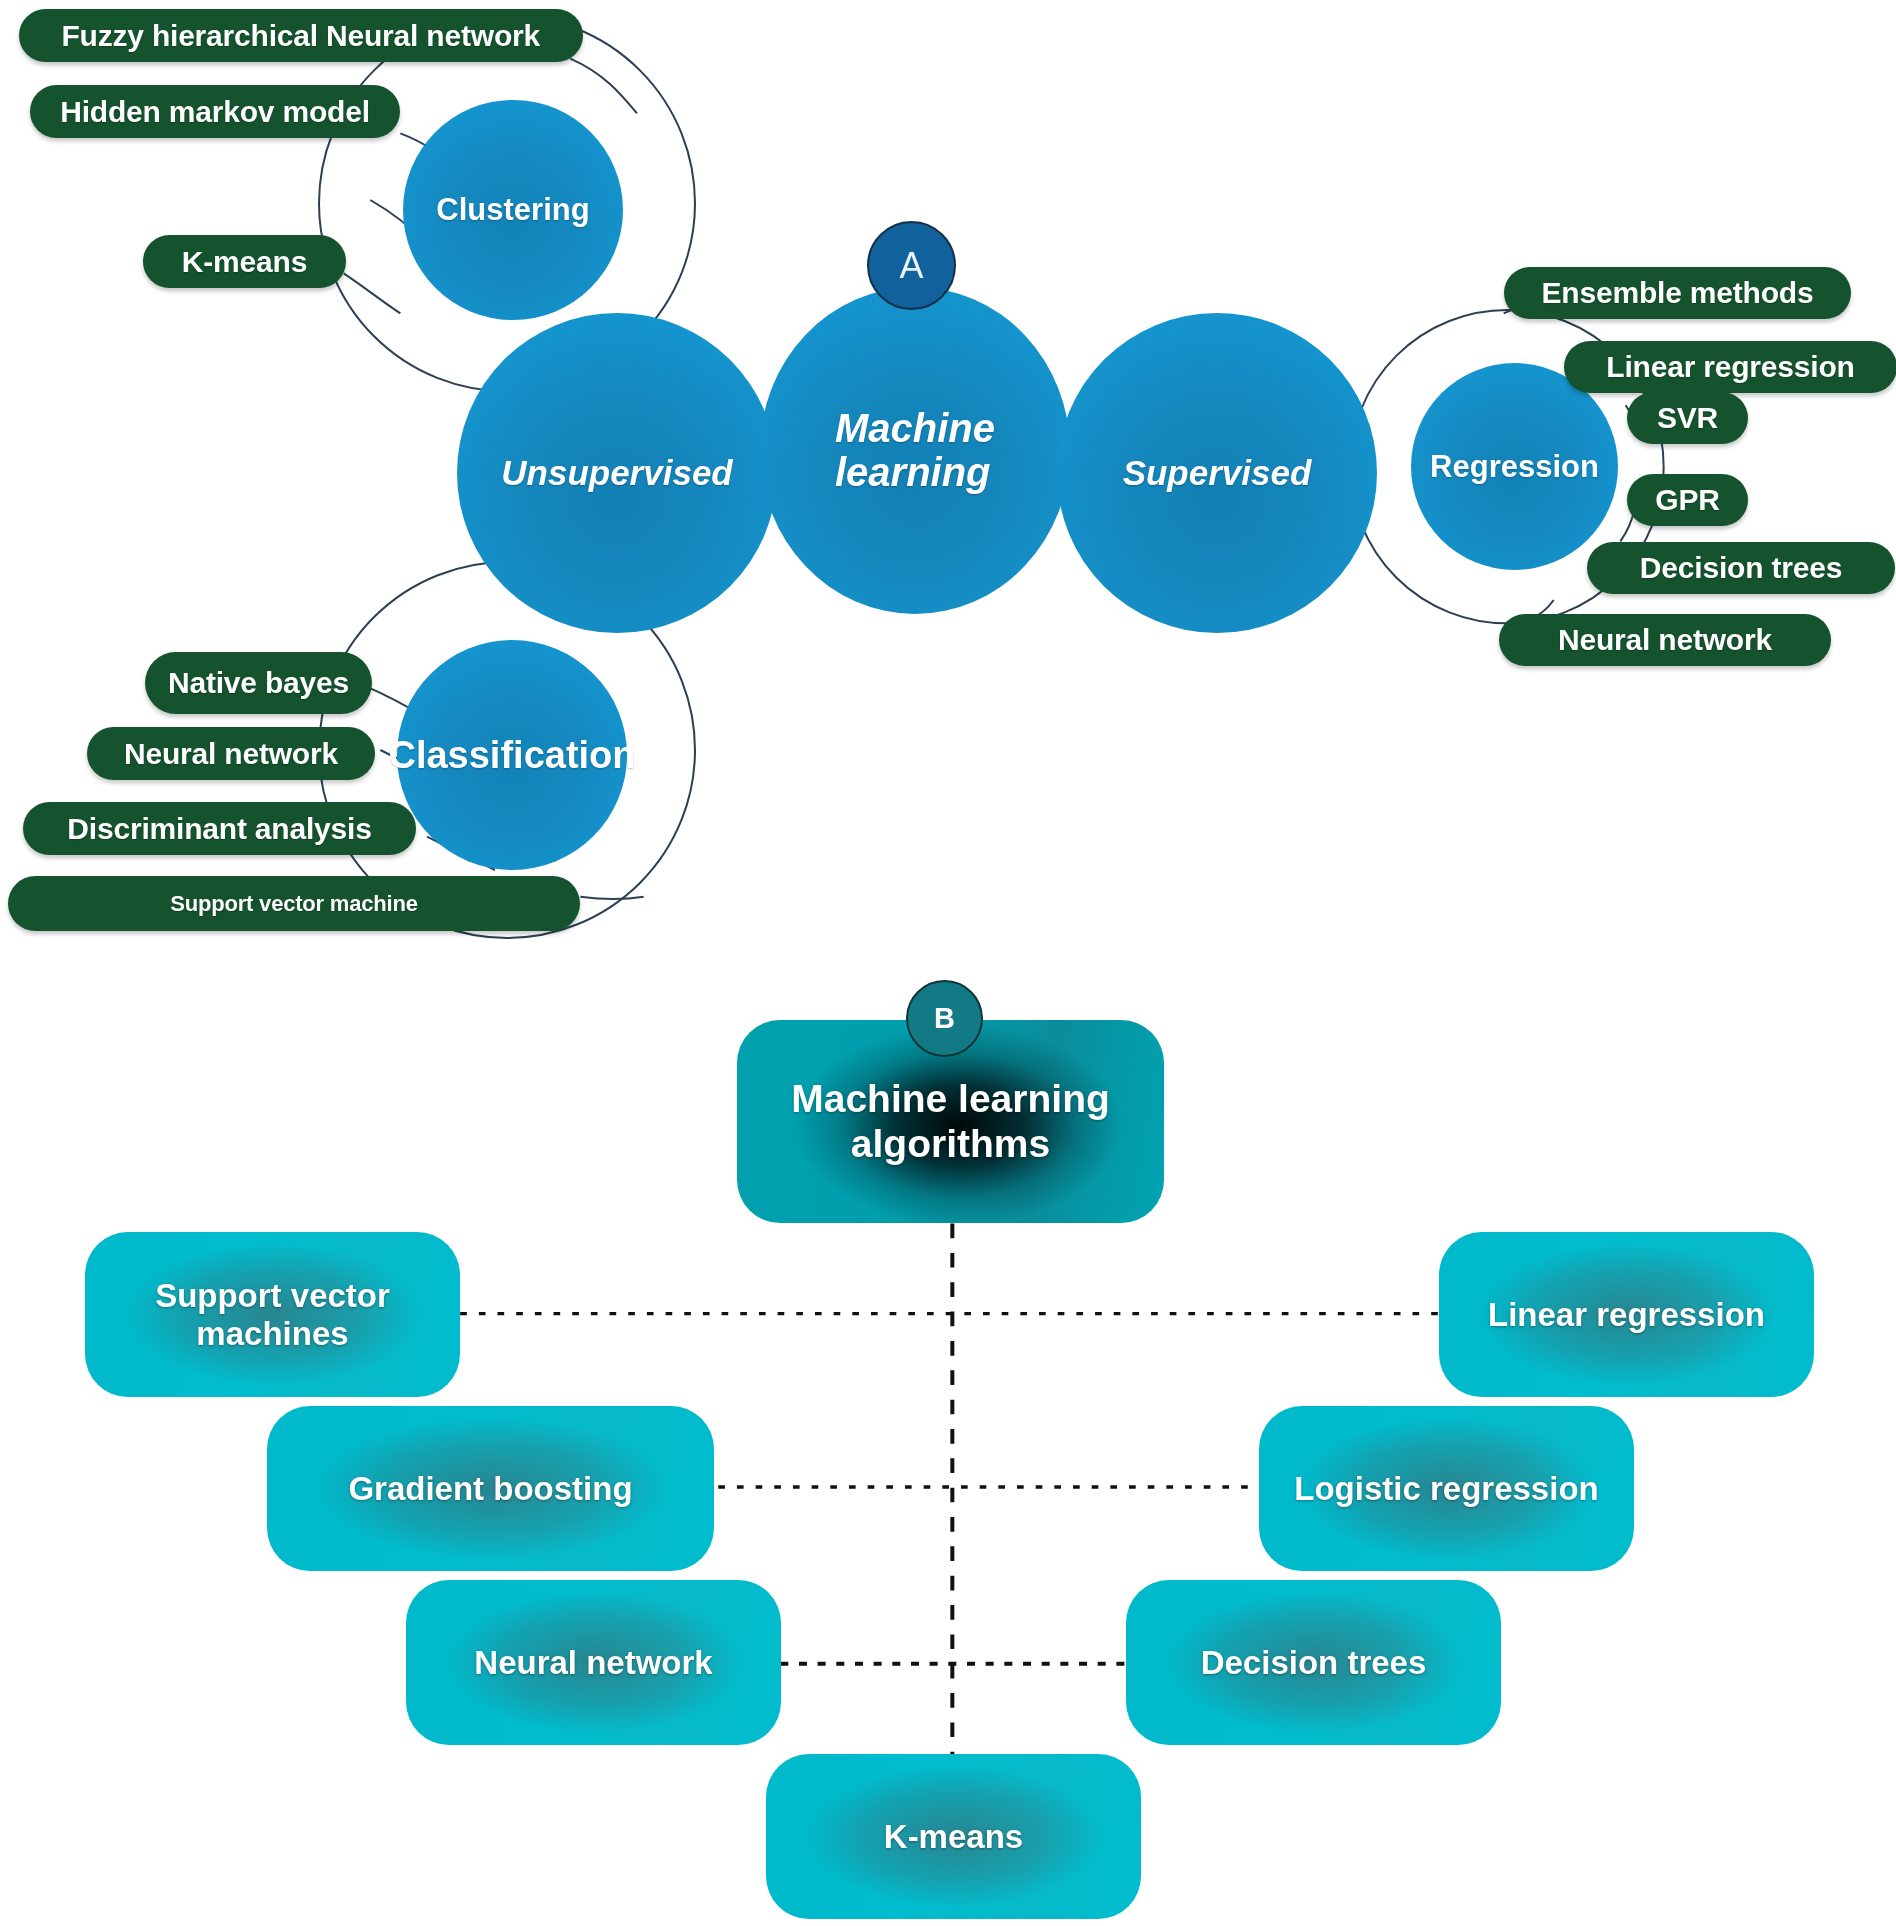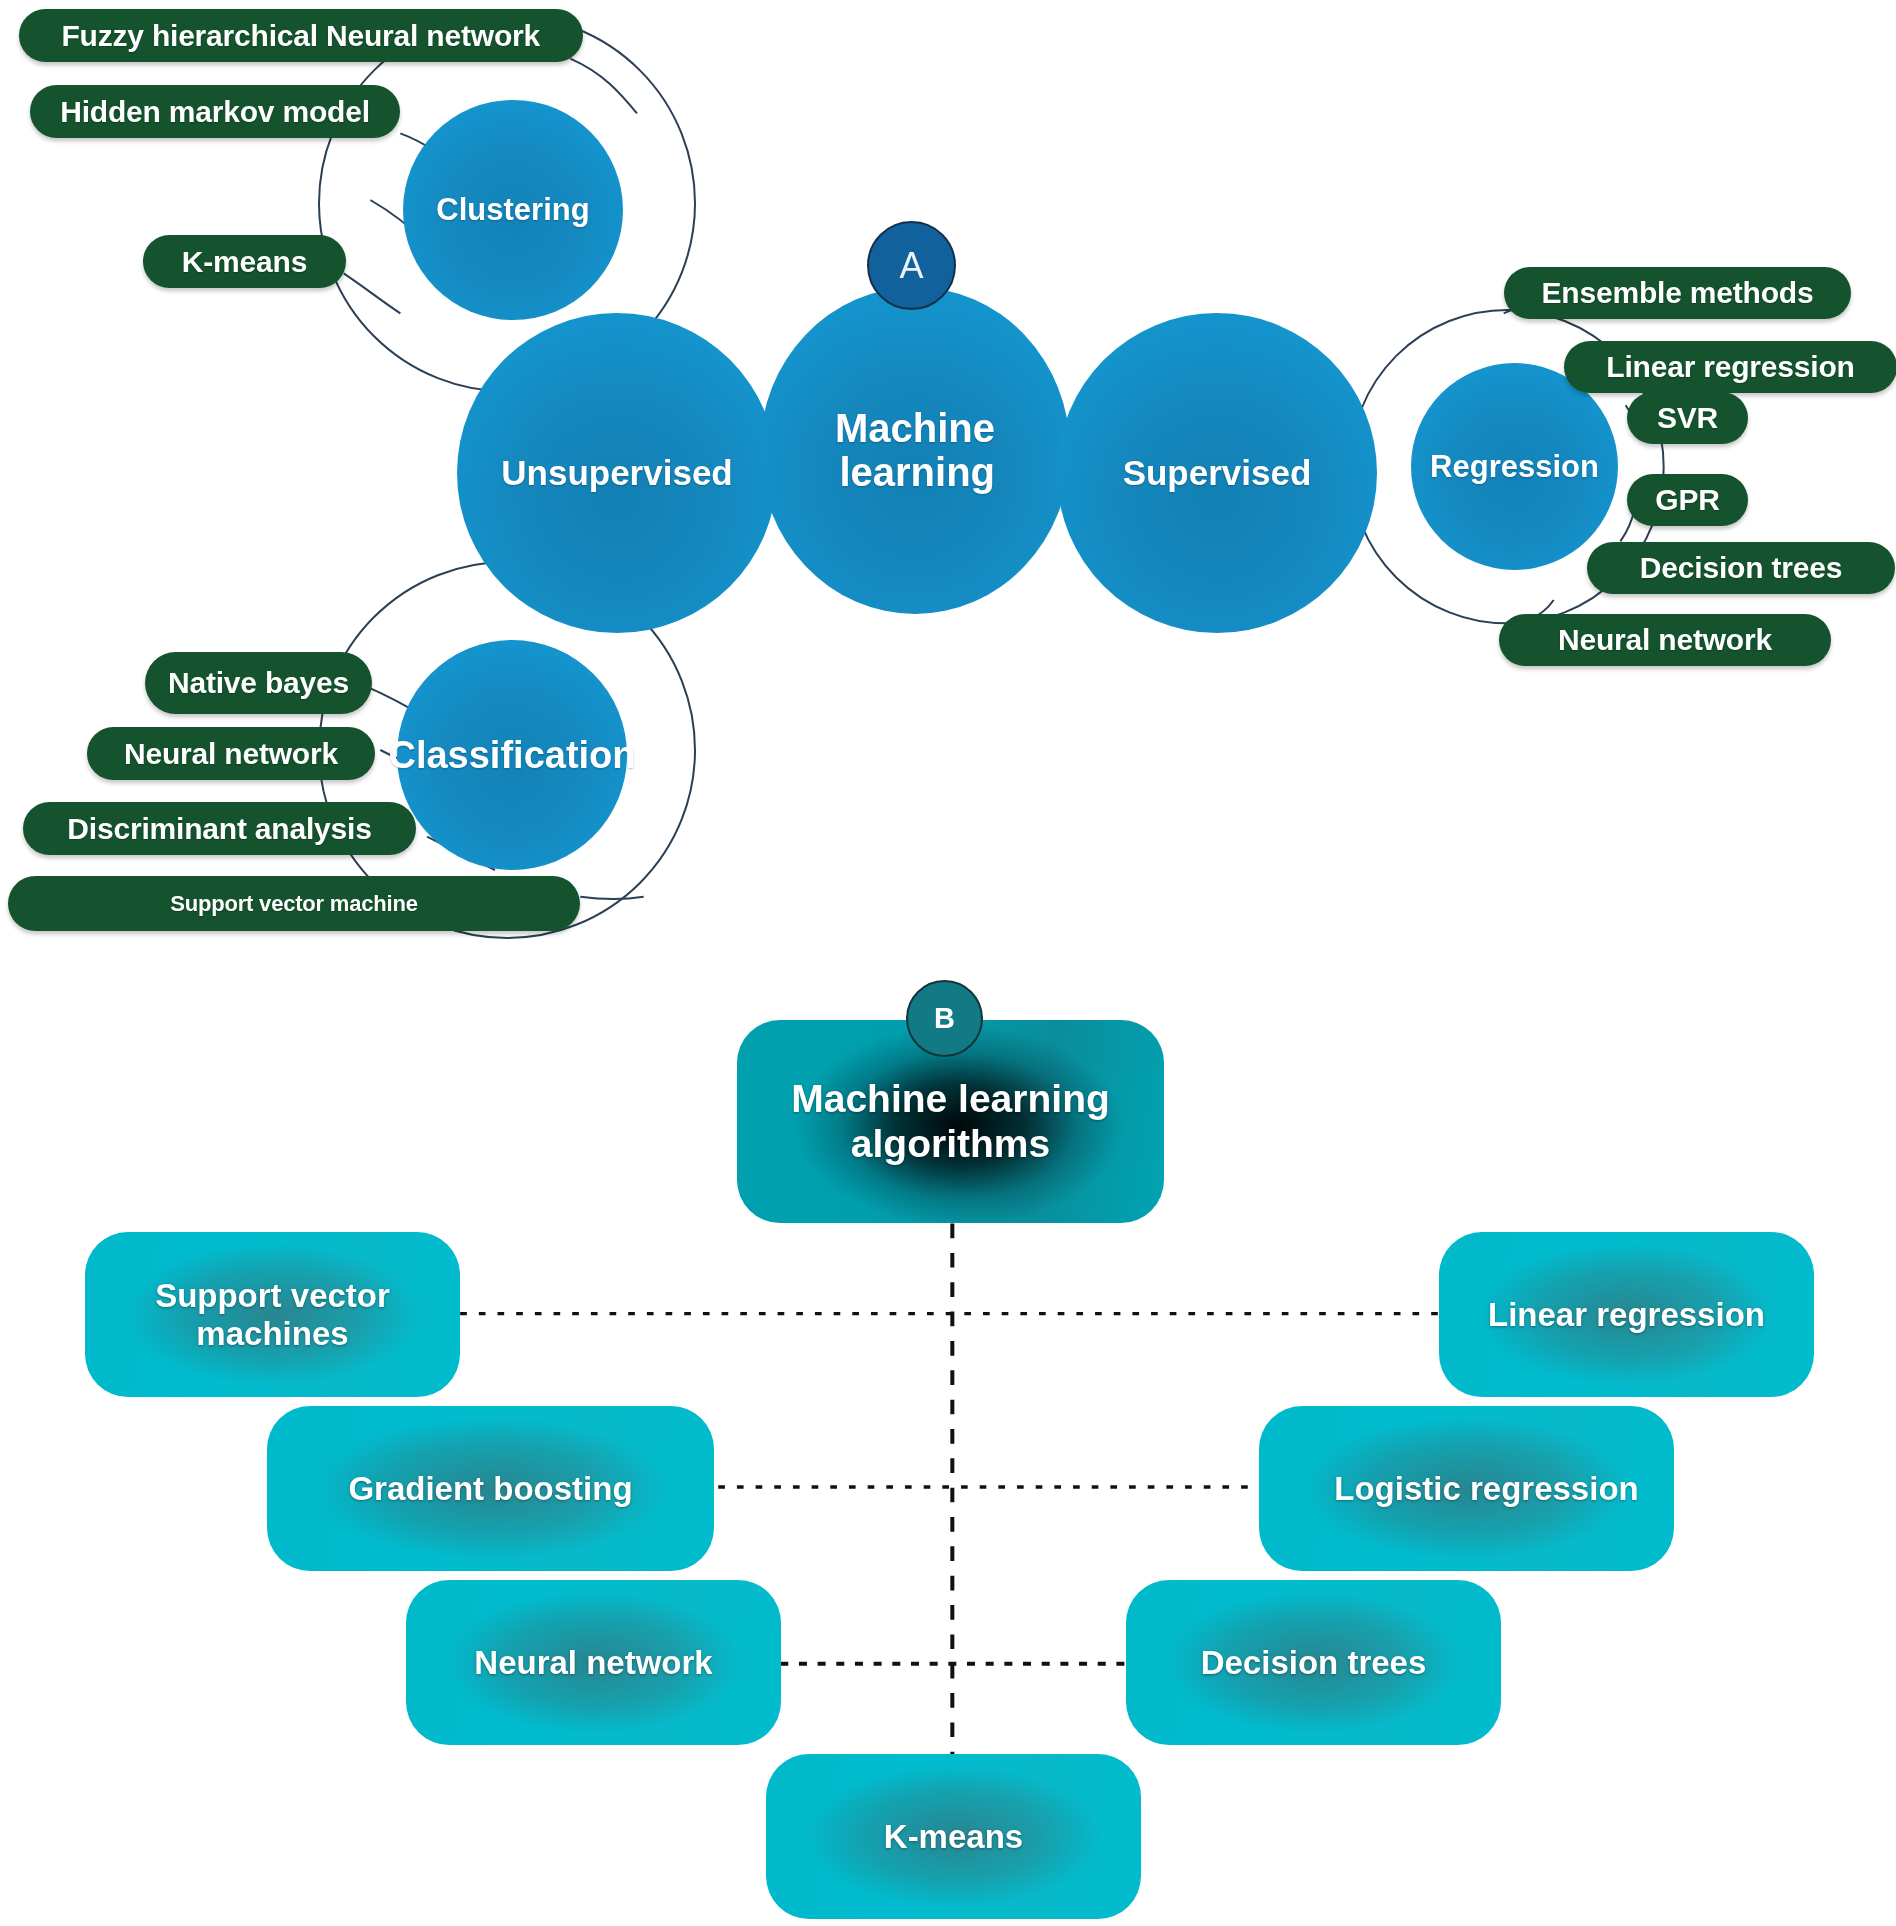--- a/index.html
+++ b/index.html
@@ -24,24 +24,25 @@
     box-shadow:0 3.3px 4px rgba(0,0,0,.22);
     white-space:nowrap;
     z-index:6;
     text-shadow:0 0.7px 1.3px rgba(0,0,0,.25);
   }
 
   .bigcircle{
     position:absolute;border-radius:50%;
     background:radial-gradient(circle at 50% 58%, #1280b4 0%, #1587bd 38%, #1494cd 75%, #1496cf 100%);
     color:#fff;font-weight:bold;
-    display:flex;align-items:center;justify-content:center;text-align:right;
+    display:flex;align-items:center;justify-content:center;text-align:left;
     line-height:1.08;
     z-index:4;
     text-shadow:0 1.3px 2px rgba(0,0,0,.25);
+    font-style:italic;
   }
   .midcircle{
     position:absolute;border-radius:50%;
     background:radial-gradient(circle at 50% 55%, #1283b8 0%, #1589c0 42%, #1498d3 85%, #149ad5 100%);
     color:#fff;font-weight:bold;
     display:flex;align-items:center;justify-content:center;text-align:center;
     z-index:5;
     text-shadow:0 1.3px 2px rgba(0,0,0,.25);
   }
   .badge-a{
@@ -225,21 +226,21 @@
   </div>
 
   <div class="tealbox" style="left:1439px;top:252px;width:375px;height:165px;font-size:33px;">
     <span>Linear regression</span>
   </div>
 
   <div class="tealbox" style="left:267px;top:426px;width:447px;height:165px;font-size:33px;">
     <span>Gradient boosting</span>
   </div>
 
-  <div class="tealbox" style="left:1259px;top:426px;width:375px;height:165px;font-size:33px;padding-left:40px;">
+  <div class="tealbox" style="left:1259px;top:426px;width:375px;height:165px;font-size:33px;">
     <span>Logistic regression</span>
   </div>
 
   <div class="tealbox" style="left:406px;top:600px;width:375px;height:165px;font-size:33px;">
     <span>Neural network</span>
   </div>
 
   <div class="tealbox" style="left:1126px;top:600px;width:375px;height:165px;font-size:33px;">
     <span>Decision trees</span>
   </div>

